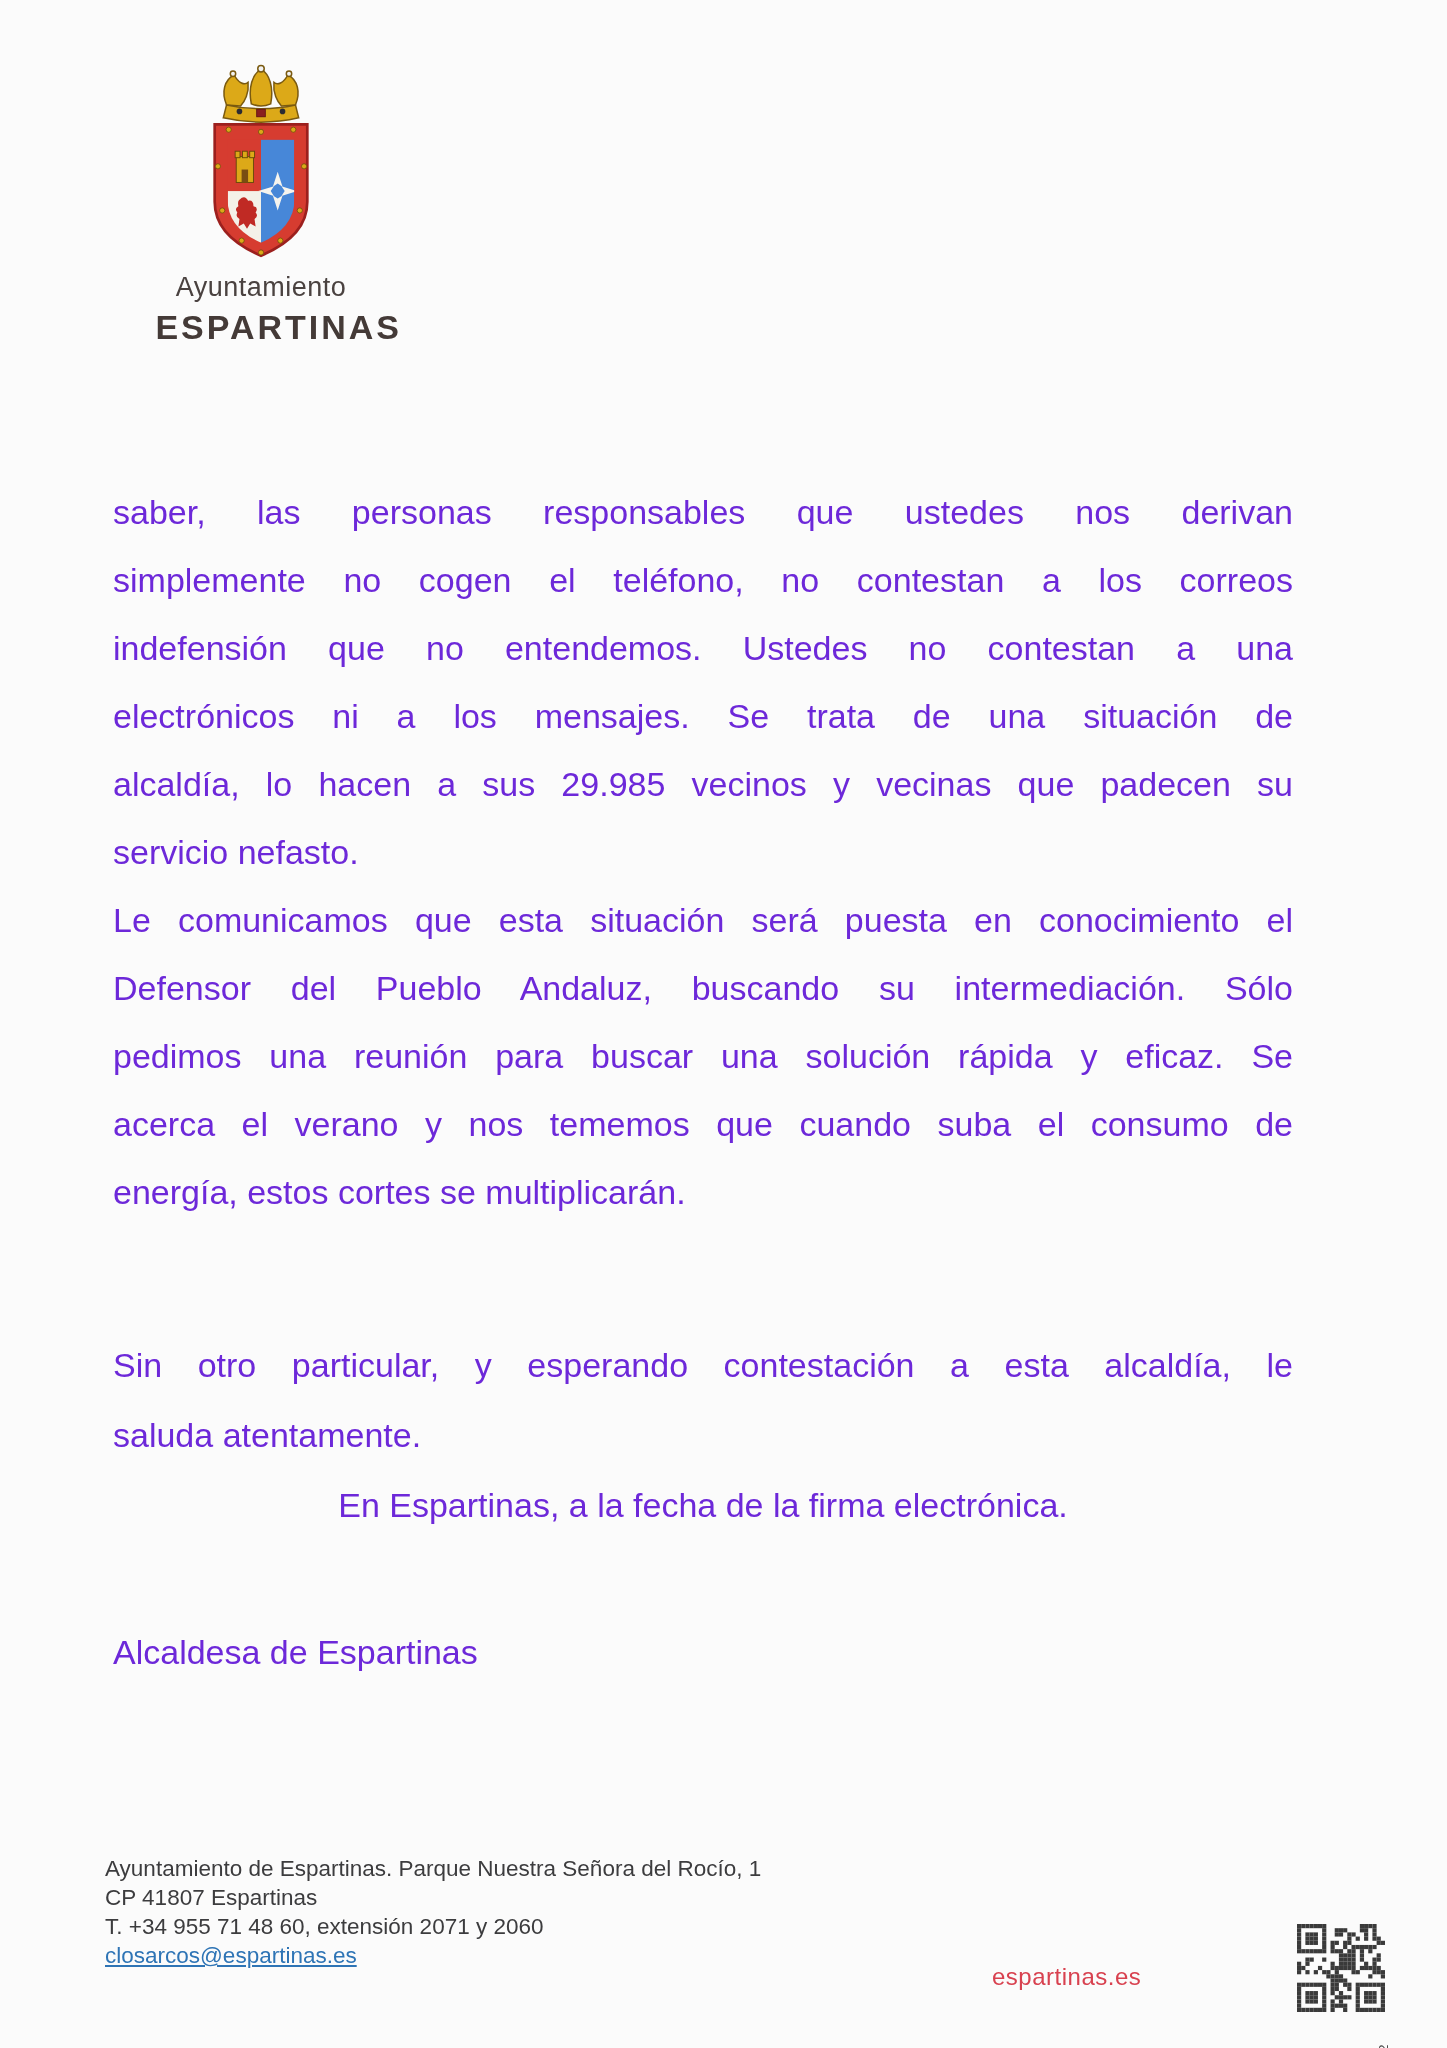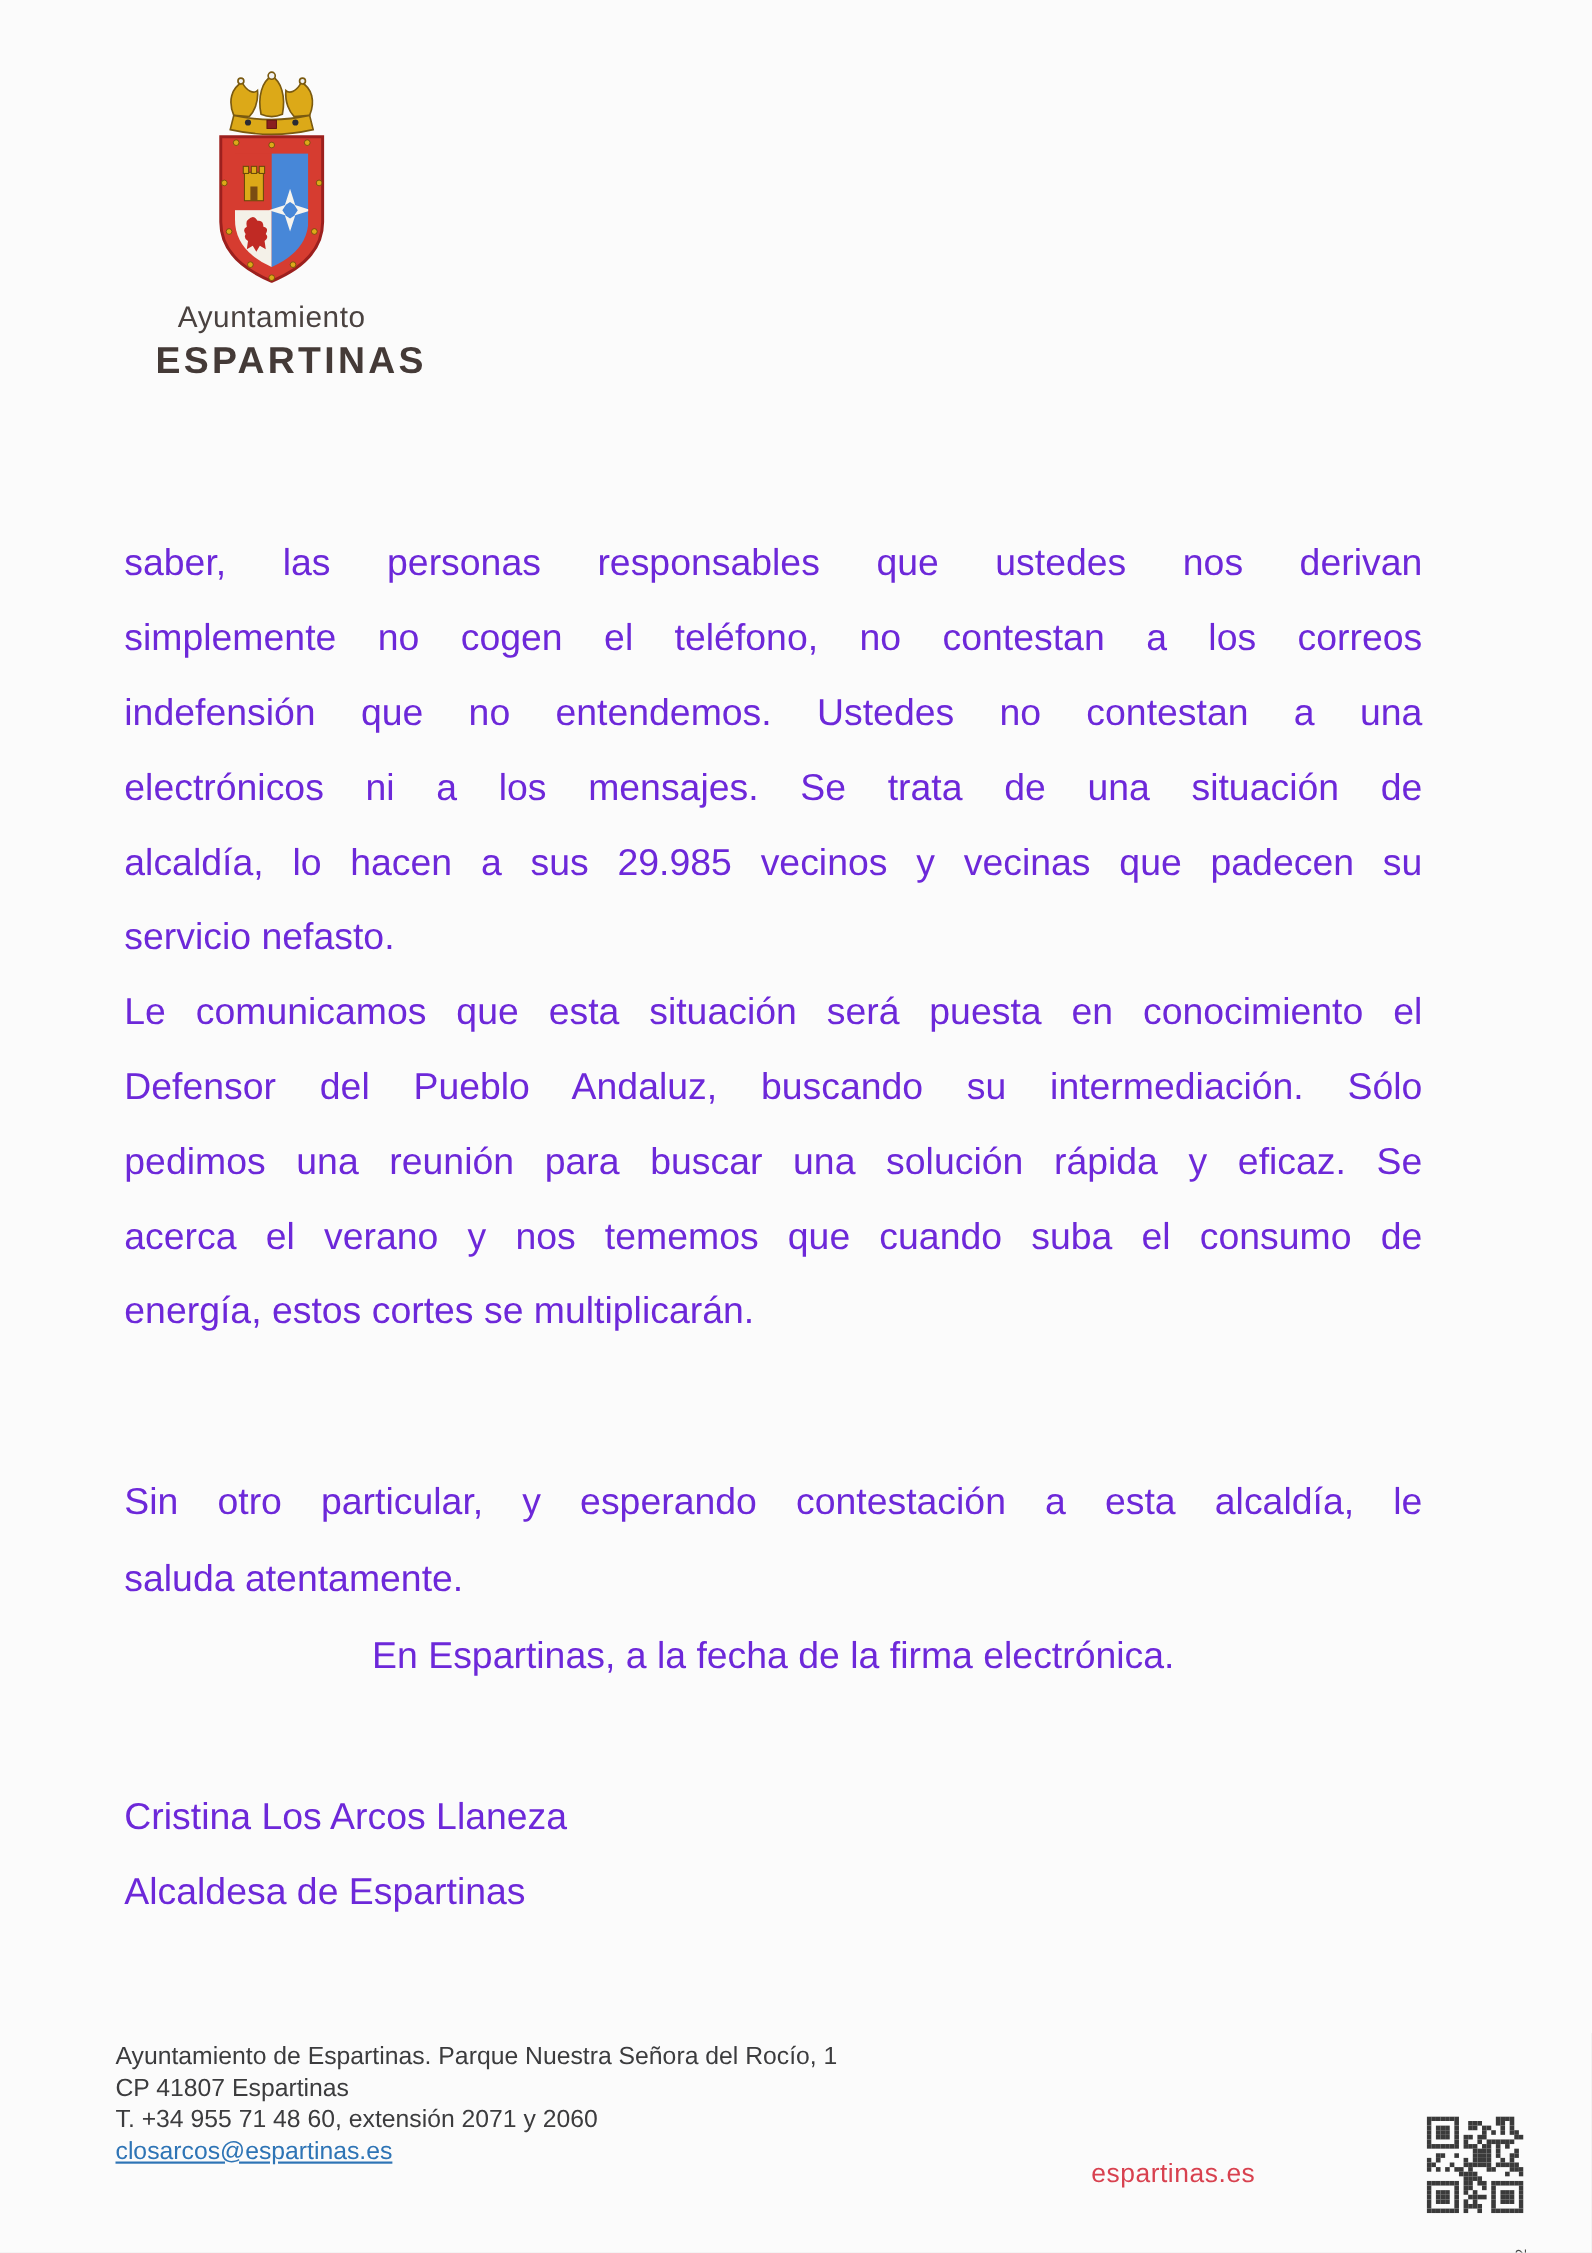--- a/index.html
+++ b/index.html
@@ -1,20 +1,20 @@
 <!DOCTYPE html>
 <html><head>
 <meta charset="utf-8">
 <style>
   html,body{margin:0;padding:0;background:#e9e9e9;}
   .page{position:relative;width:1447px;height:2048px;margin:0 auto;background:#fbfbfb;
         font-family:"Liberation Sans",sans-serif;overflow:hidden;}
 
   
-  .letterhead{position:absolute;left:106px;top:64px;width:282px;text-align:center;}
+  .letterhead{position:absolute;left:120px;top:64px;width:282px;text-align:center;}
   .crest{display:inline-block;line-height:0;}
   .org-label{font-size:27px;color:#4a4240;margin-top:8px;letter-spacing:.5px;}
   .org-name{font-size:34px;font-weight:bold;color:#443a37;letter-spacing:3px;margin-top:5px;text-align:right;}
 
   
   .letter{position:absolute;left:113px;top:478px;width:1180px;color:#6d28d9;font-size:34px;}
   .para{line-height:68px;margin:0;}
   .jline{text-align:justify;text-align-last:justify;}
   .para .jline:last-child{text-align-last:left;}
   .closing{margin-top:104px;line-height:70px;}
@@ -118,21 +118,20 @@
         <div class="jline">pedimos una reunión para buscar una solución rápida y eficaz. Se</div>
         <div class="jline">acerca el verano y nos tememos que cuando suba el consumo de</div>
         <div class="jline">energía, estos cortes se multiplicarán.</div>
       </div>
     <div class="para closing">
         <div class="jline">Sin otro particular, y esperando contestación a esta alcaldía, le</div>
         <div class="jline">saluda atentamente.</div>
       </div>
     <div class="place-line">En Espartinas, a la fecha de la firma electrónica.</div>
     <div class="sig">
-      <div>Cristina Los Arcos Llaneza</div>
       <div>Alcaldesa de Espartinas</div>
     </div>
   </main>
 
   <footer class="footer">
     <div>Ayuntamiento de Espartinas. Parque Nuestra Señora del Rocío, 1</div>
     <div>CP 41807 Espartinas</div>
     <div class="phone">T. +34 955 71 48 60, extensión 2071 y 2060</div>
     <a href="#">closarcos@espartinas.es</a>
   </footer>

